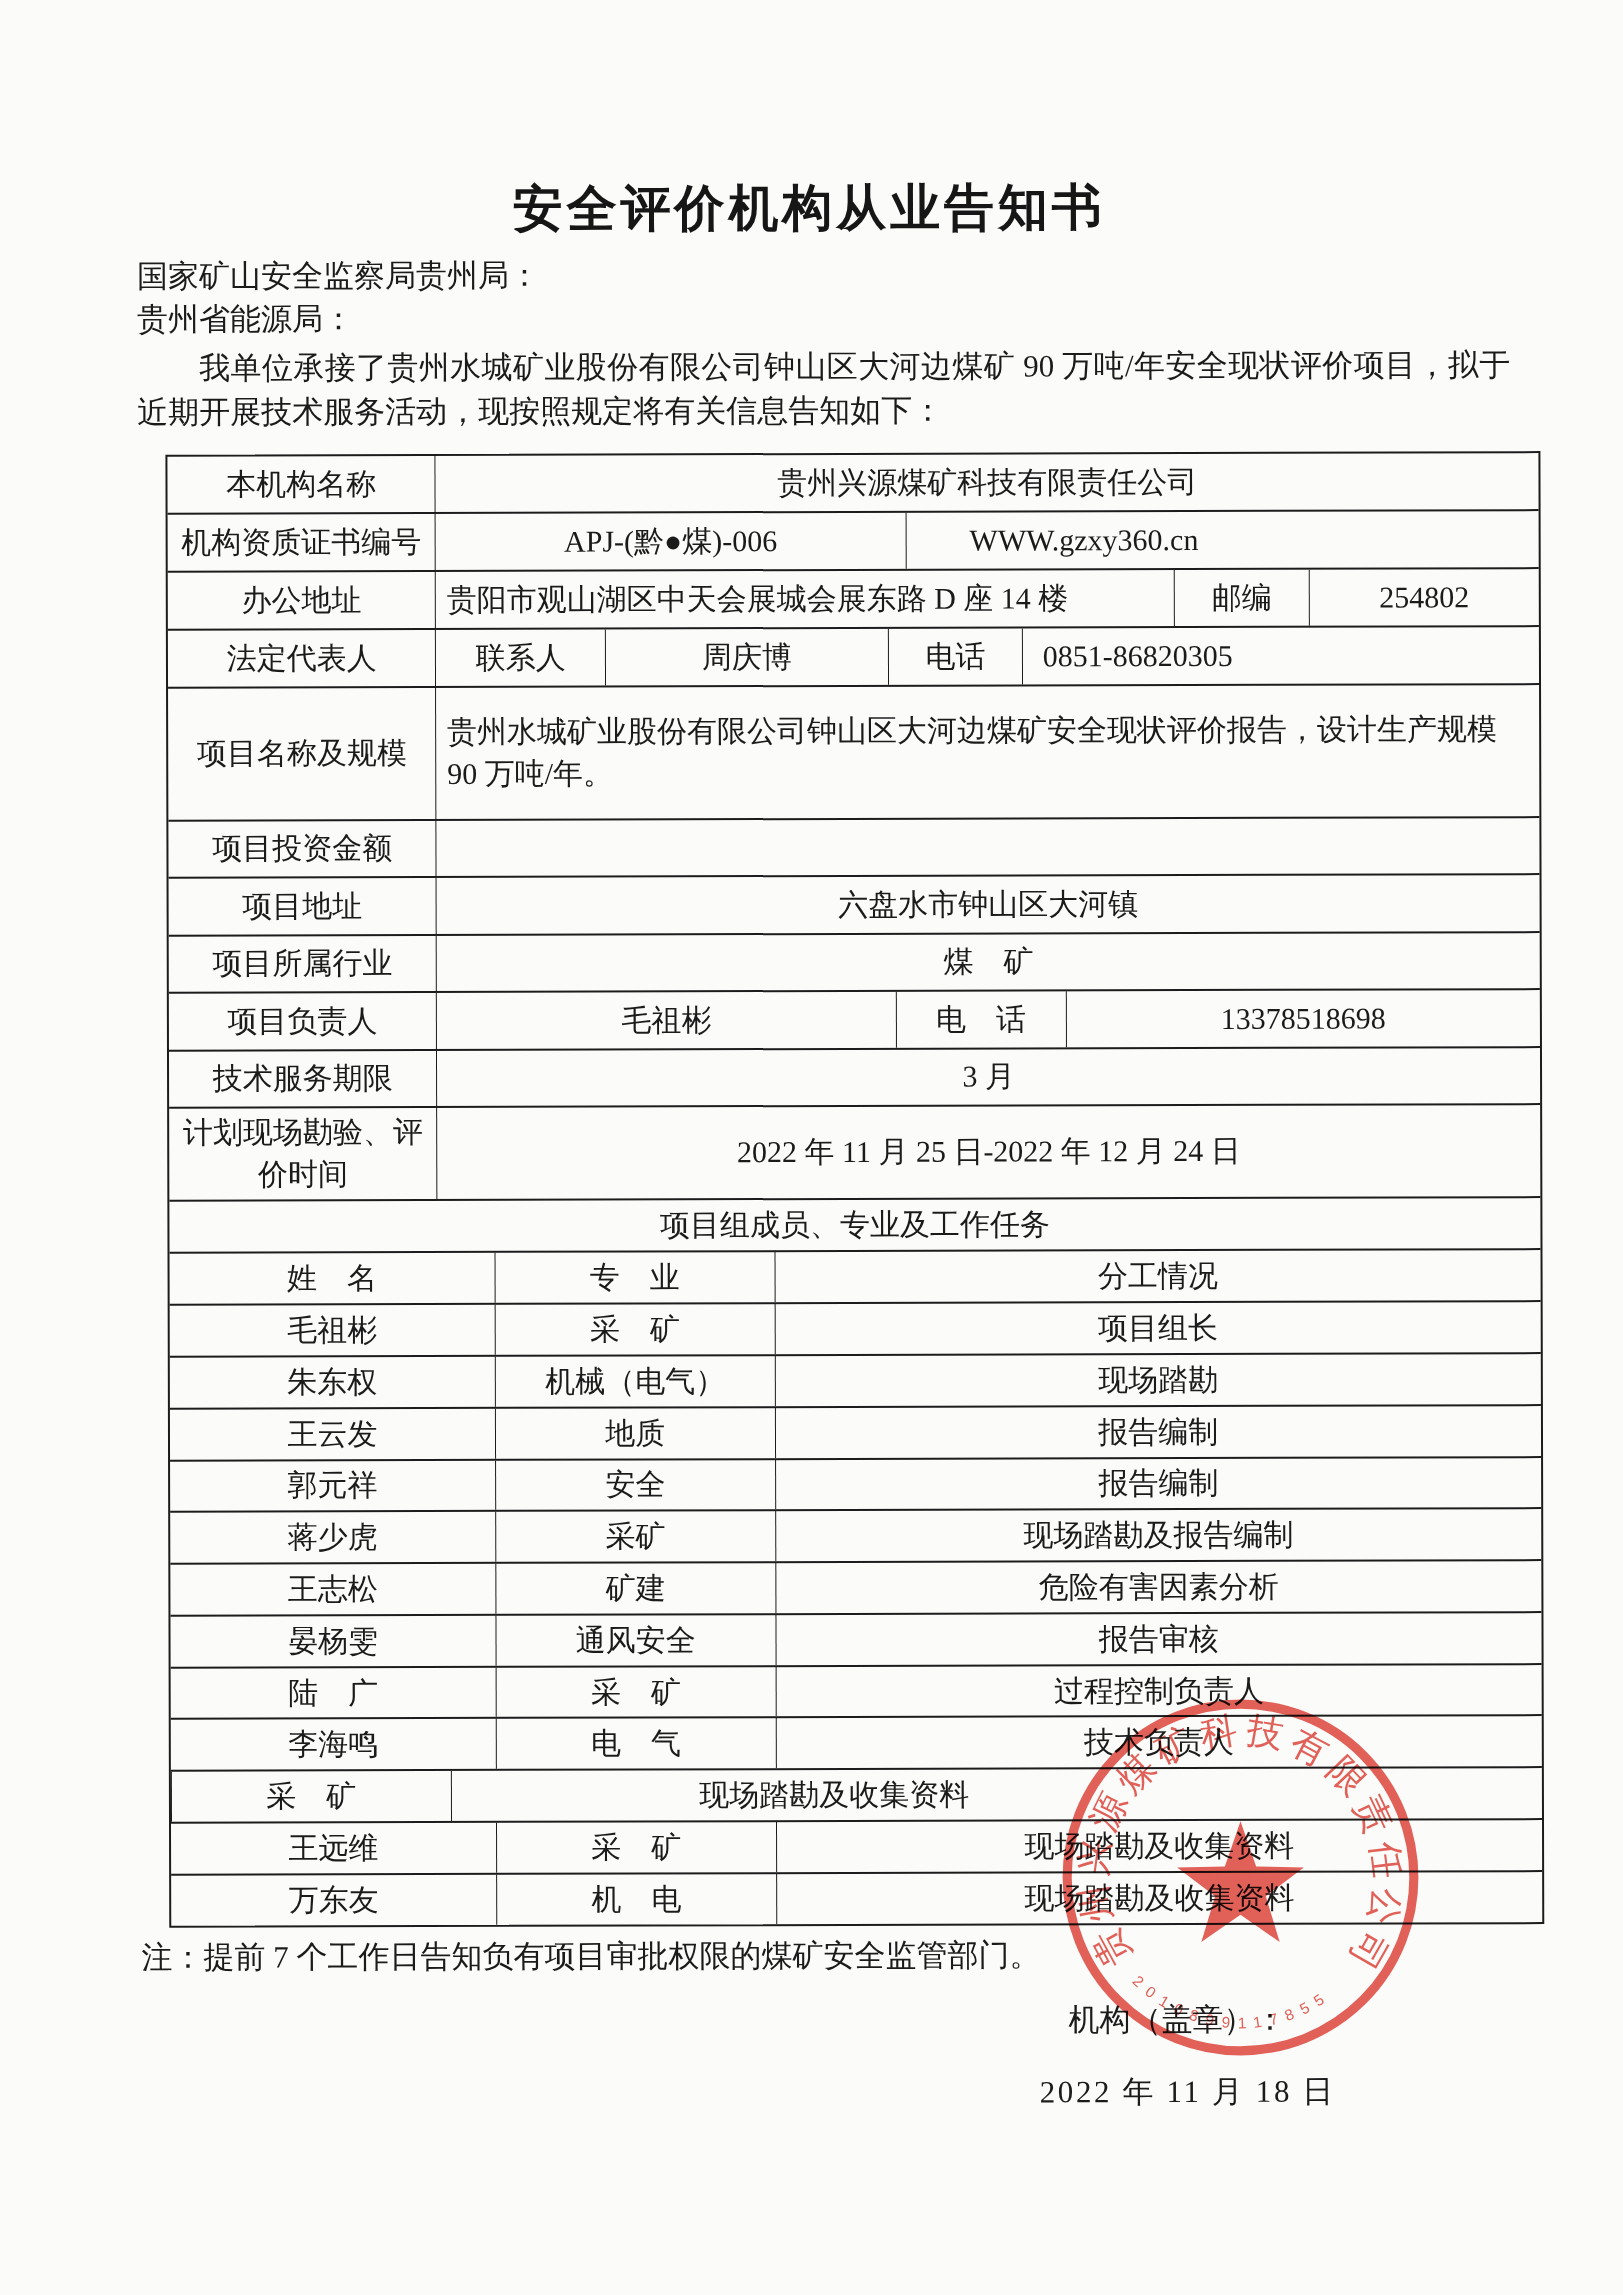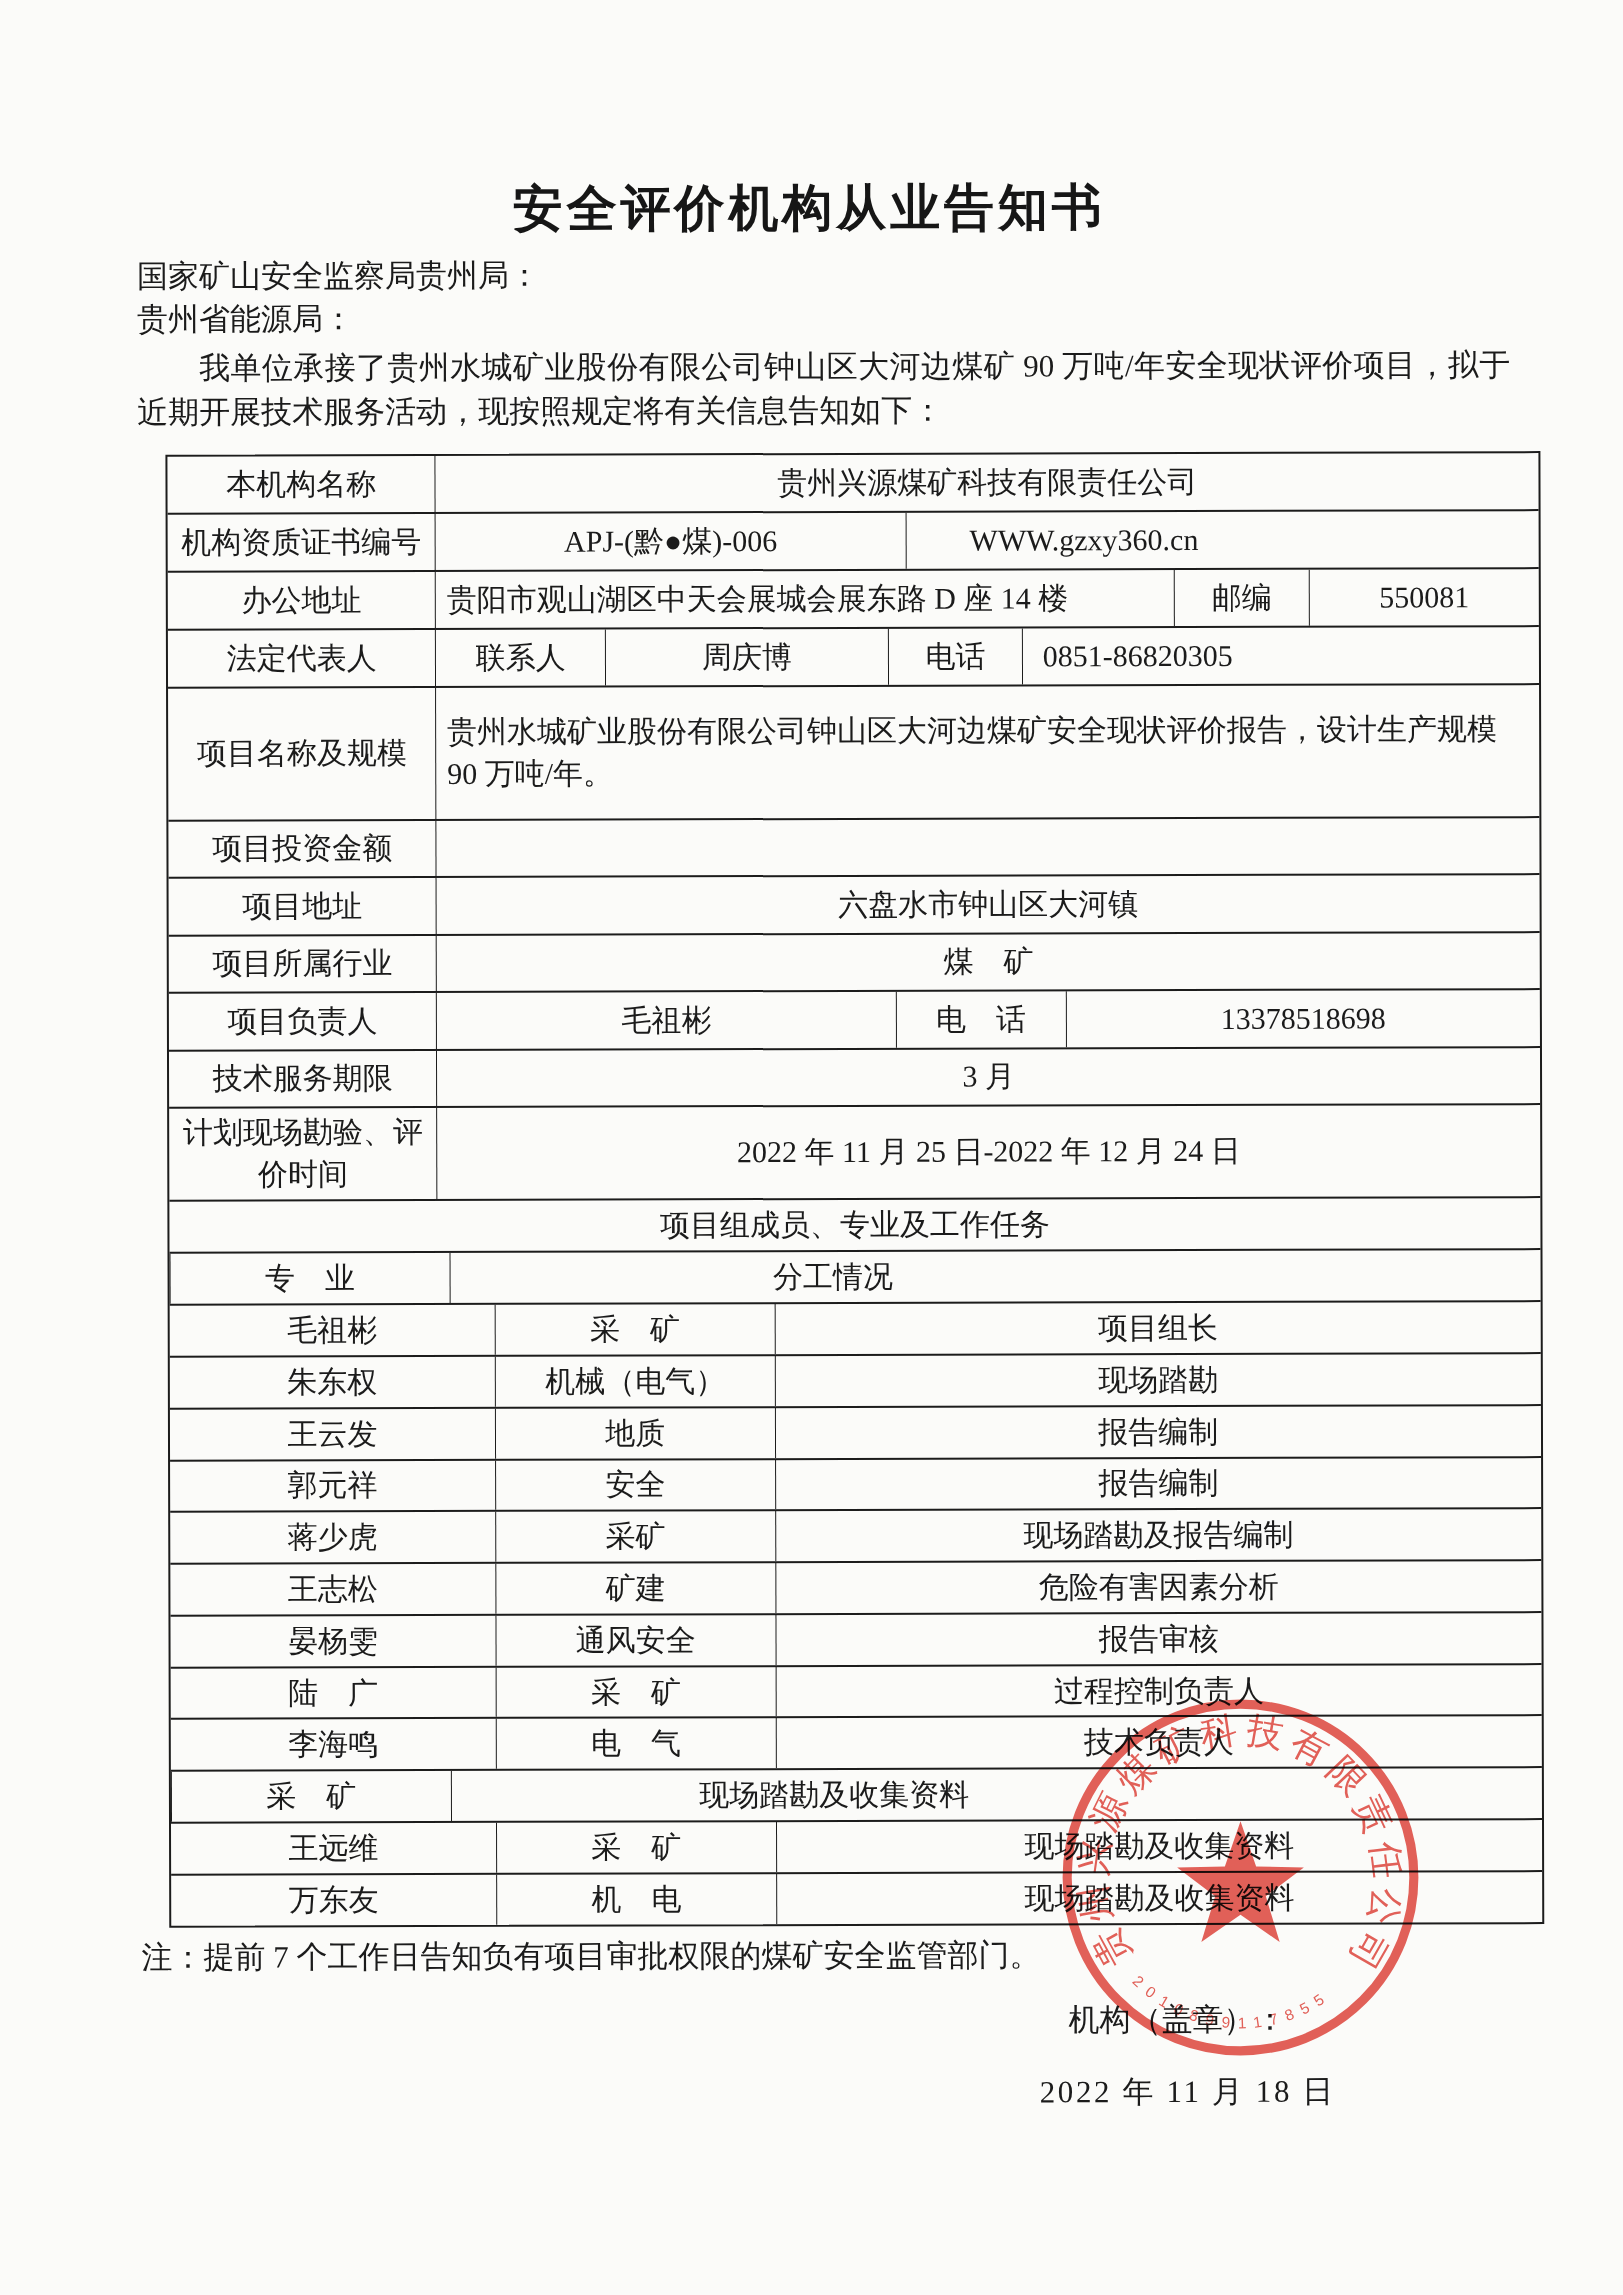--- a/index.html
+++ b/index.html
@@ -76,21 +76,21 @@
       <div class="r h86">
         <div class="c first" style="width:19.5%">机构资质证书编号</div>
         <div class="c" style="width:34.3%">APJ-(黔●煤)-006</div>
         <div class="c" style="width:26%">WWW.gzxy360.cn</div>
       </div>
 
       <div class="r h86">
         <div class="c first" style="width:19.5%">办公地址</div>
         <div class="c left" style="width:53.9%">贵阳市观山湖区中天会展城会展东路 D 座 14 楼</div>
         <div class="c" style="width:9.8%">邮编</div>
-        <div class="c" style="width:16.8%">550081</div>
+        <div class="c" style="width:16.8%">254802</div>
       </div>
 
       <div class="r h86">
         <div class="c first" style="width:19.5%">法定代表人</div>
         <div class="c" style="width:12.4%">联系人</div>
         <div class="c" style="width:20.6%">周庆博</div>
         <div class="c" style="width:9.8%">电话</div>
         <div class="c" style="width:16.8%">0851-86820305</div>
       </div>
 
@@ -129,20 +129,21 @@
       <div class="r h118">
         <div class="c first" style="width:19.5%">计划现场勘验、评价时间</div>
         <div class="c" style="width:80.5%">2022 年 11 月 25 日-2022 年 12 月 24 日</div>
       </div>
 
       <div class="r h72">
         <div class="c first" style="width:100%">项目组成员、专业及工作任务</div>
       </div>
 
       <div class="r h76">
+        <div class="c first" style="width:23.7%">姓　名</div>
         <div class="c" style="width:20.4%">专　业</div>
         <div class="c" style="width:55.9%">分工情况</div>
       </div>
 
       <div class="r h74">
         <div class="c first" style="width:23.7%">毛祖彬</div>
         <div class="c" style="width:20.4%">采　矿</div>
         <div class="c" style="width:55.9%">项目组长</div>
       </div>
       <div class="r h74">

